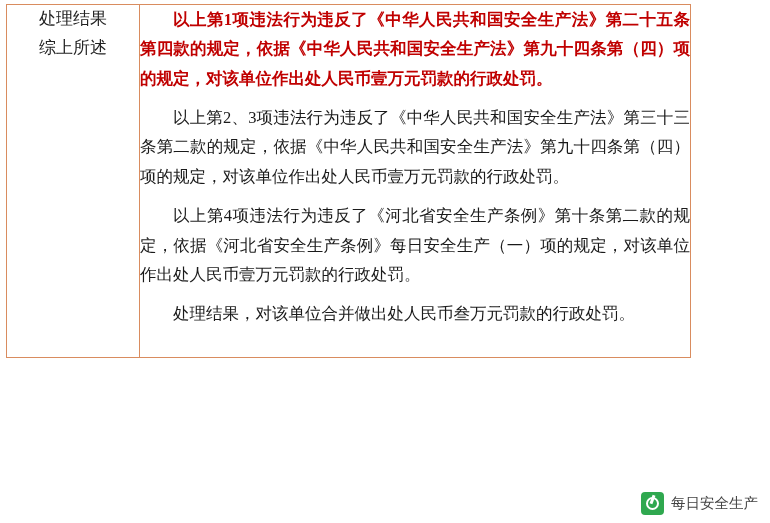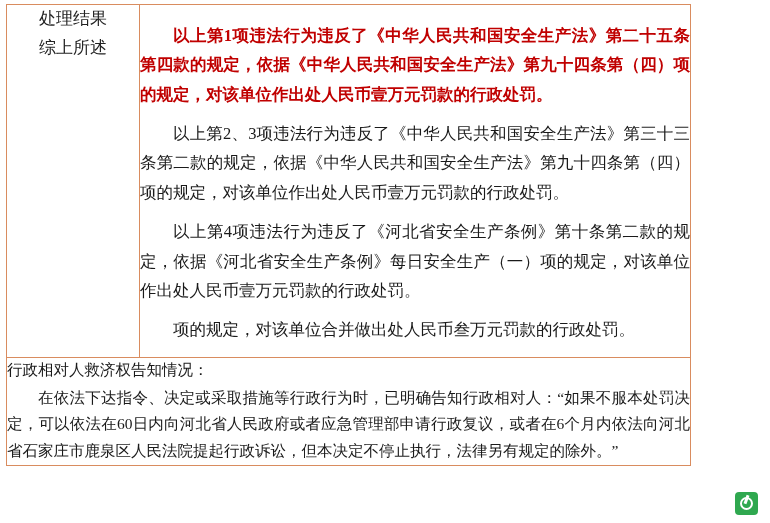--- a/index.html
+++ b/index.html
@@ -57,21 +57,20 @@
     text-justify: inter-ideograph;
     text-indent: 2em;
     margin: 0 0 10px 0;
   }
   .para:last-child {
     margin-bottom: 0;
   }
   .para.bold-red {
     font-weight: bold;
     color: #c00000;
-    margin-top: 16px;
   }
   .notice-cell {
     padding: 8px 12px 10px 12px;
   }
   .notice-title {
     font-size: 15.5px;
     line-height: 1.6;
     margin: 0 0 2px 0;
     text-indent: 0;
   }
@@ -136,29 +135,24 @@
     <tbody>
       <tr>
         <td class="label-cell">
           <div>处理结果</div>
           <div>综上所述</div>
         </td>
         <td class="content-cell">
           <p class="para bold-red">以上第1项违法行为违反了《中华人民共和国安全生产法》第二十五条第四款的规定，依据《中华人民共和国安全生产法》第九十四条第（四）项的规定，对该单位作出处人民币壹万元罚款的行政处罚。</p>
           <p class="para">以上第2、3项违法行为违反了《中华人民共和国安全生产法》第三十三条第二款的规定，依据《中华人民共和国安全生产法》第九十四条第（四）项的规定，对该单位作出处人民币壹万元罚款的行政处罚。</p>
           <p class="para">以上第4项违法行为违反了《河北省安全生产条例》第十条第二款的规定，依据《河北省安全生产条例》每日安全生产（一）项的规定，对该单位作出处人民币壹万元罚款的行政处罚。</p>
-          <p class="para">项的规定，对该单位合并做出处人民币叁万元罚款的行政处罚。</p>
-        </td>
-      </tr>
-      <tr>
-        <td class="notice-cell" colspan="2">
-          <p class="notice-title">行政相对人救济权告知情况：</p>
-          <p class="notice-body">在依法下达指令、决定或采取措施等行政行为时，已明确告知行政相对人：“如果不服本处罚决定，可以依法在60日内向河北省人民政府或者应急管理部申请行政复议，或者在6个月内依法向河北省石家庄市鹿泉区人民法院提起行政诉讼，但本决定不停止执行，法律另有规定的除外。”</p>
+          <p class="para">处理结果，对该单位合并做出处人民币叁万元罚款的行政处罚。</p>
         </td>
       </tr>
     </tbody>
   </table>
 
   <div class="footer">
     <span class="footer-logo"></span>
+    <span class="footer-text">每日安全生产</span>
   </div>
 
 </div>
 
 </body></html>

